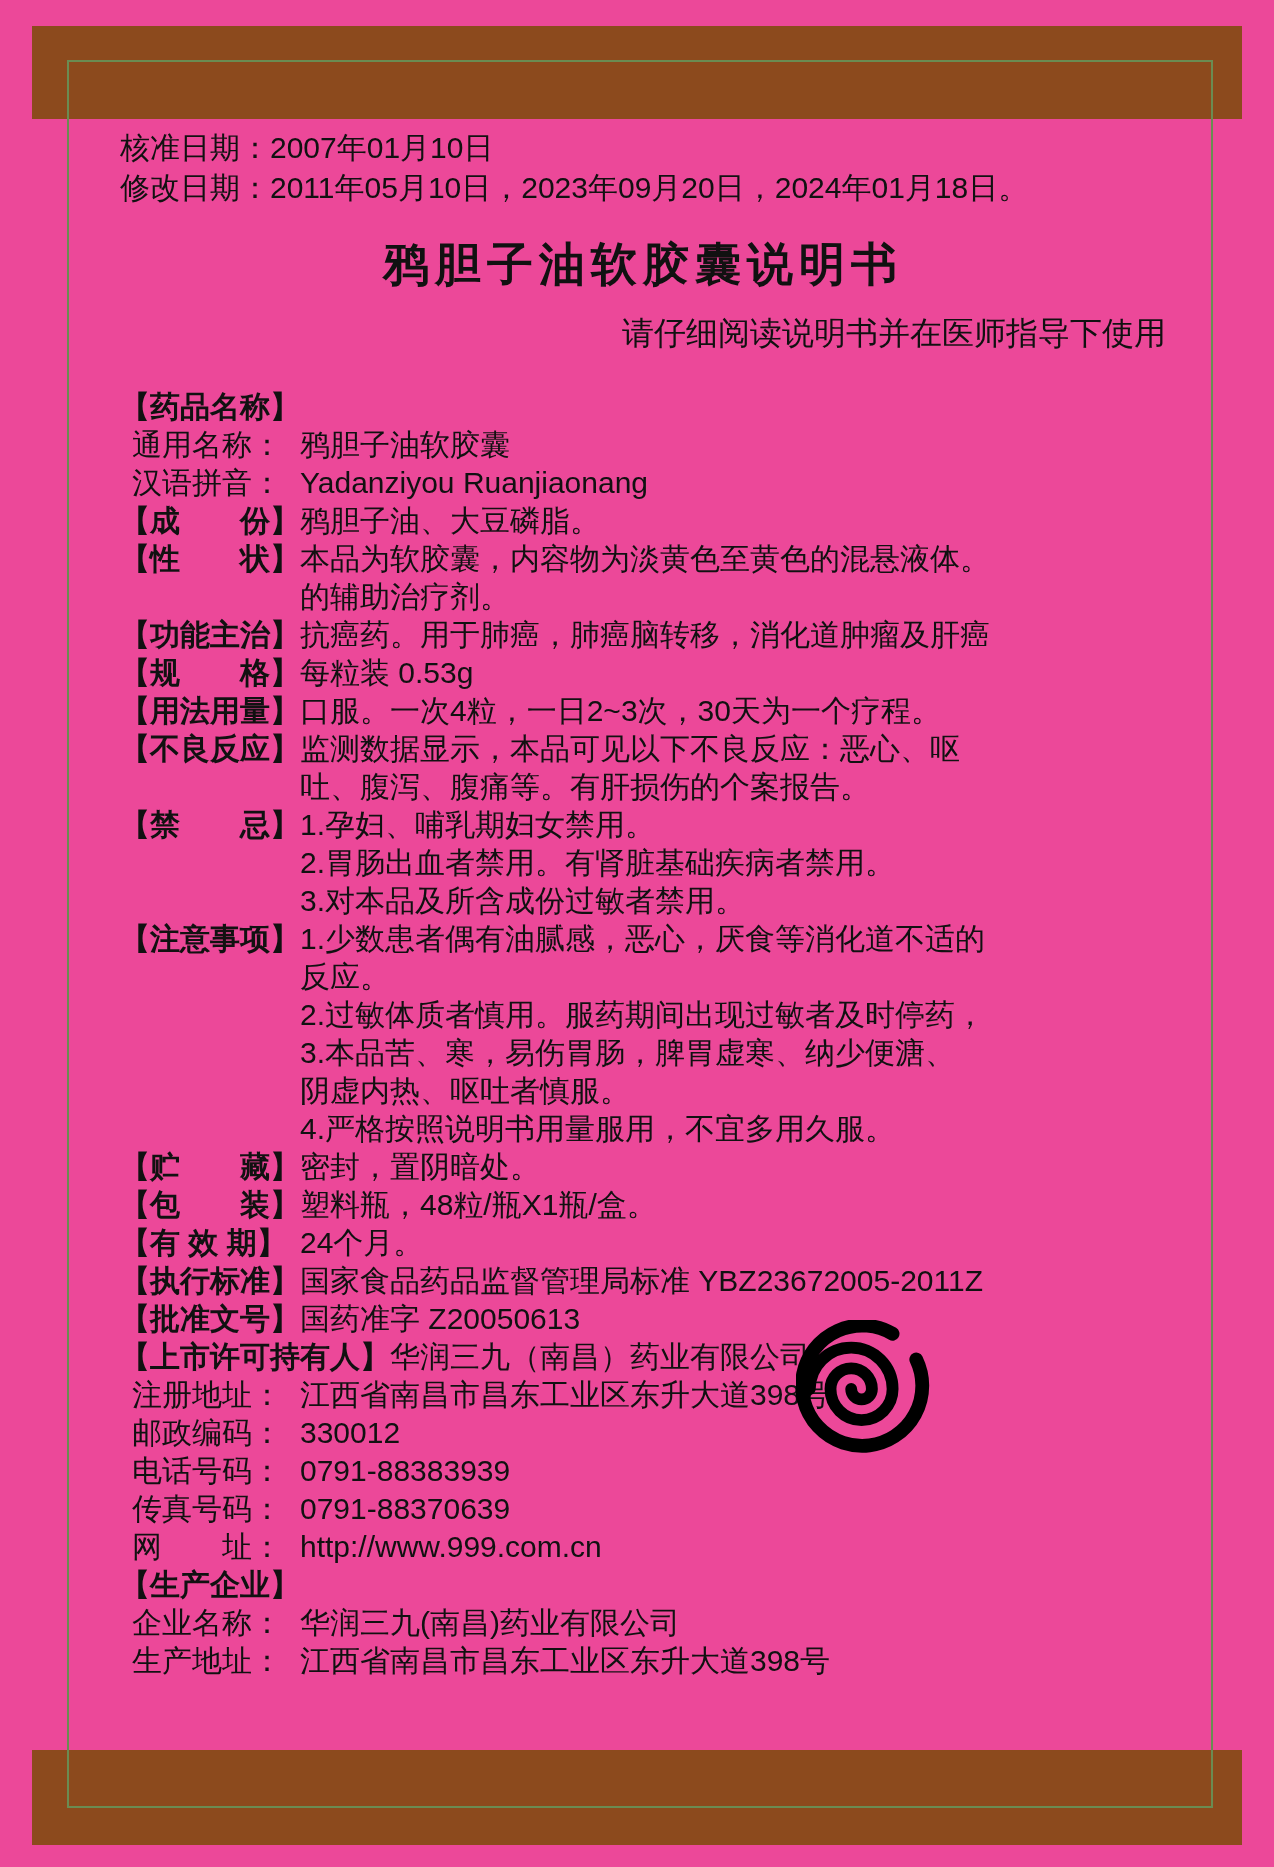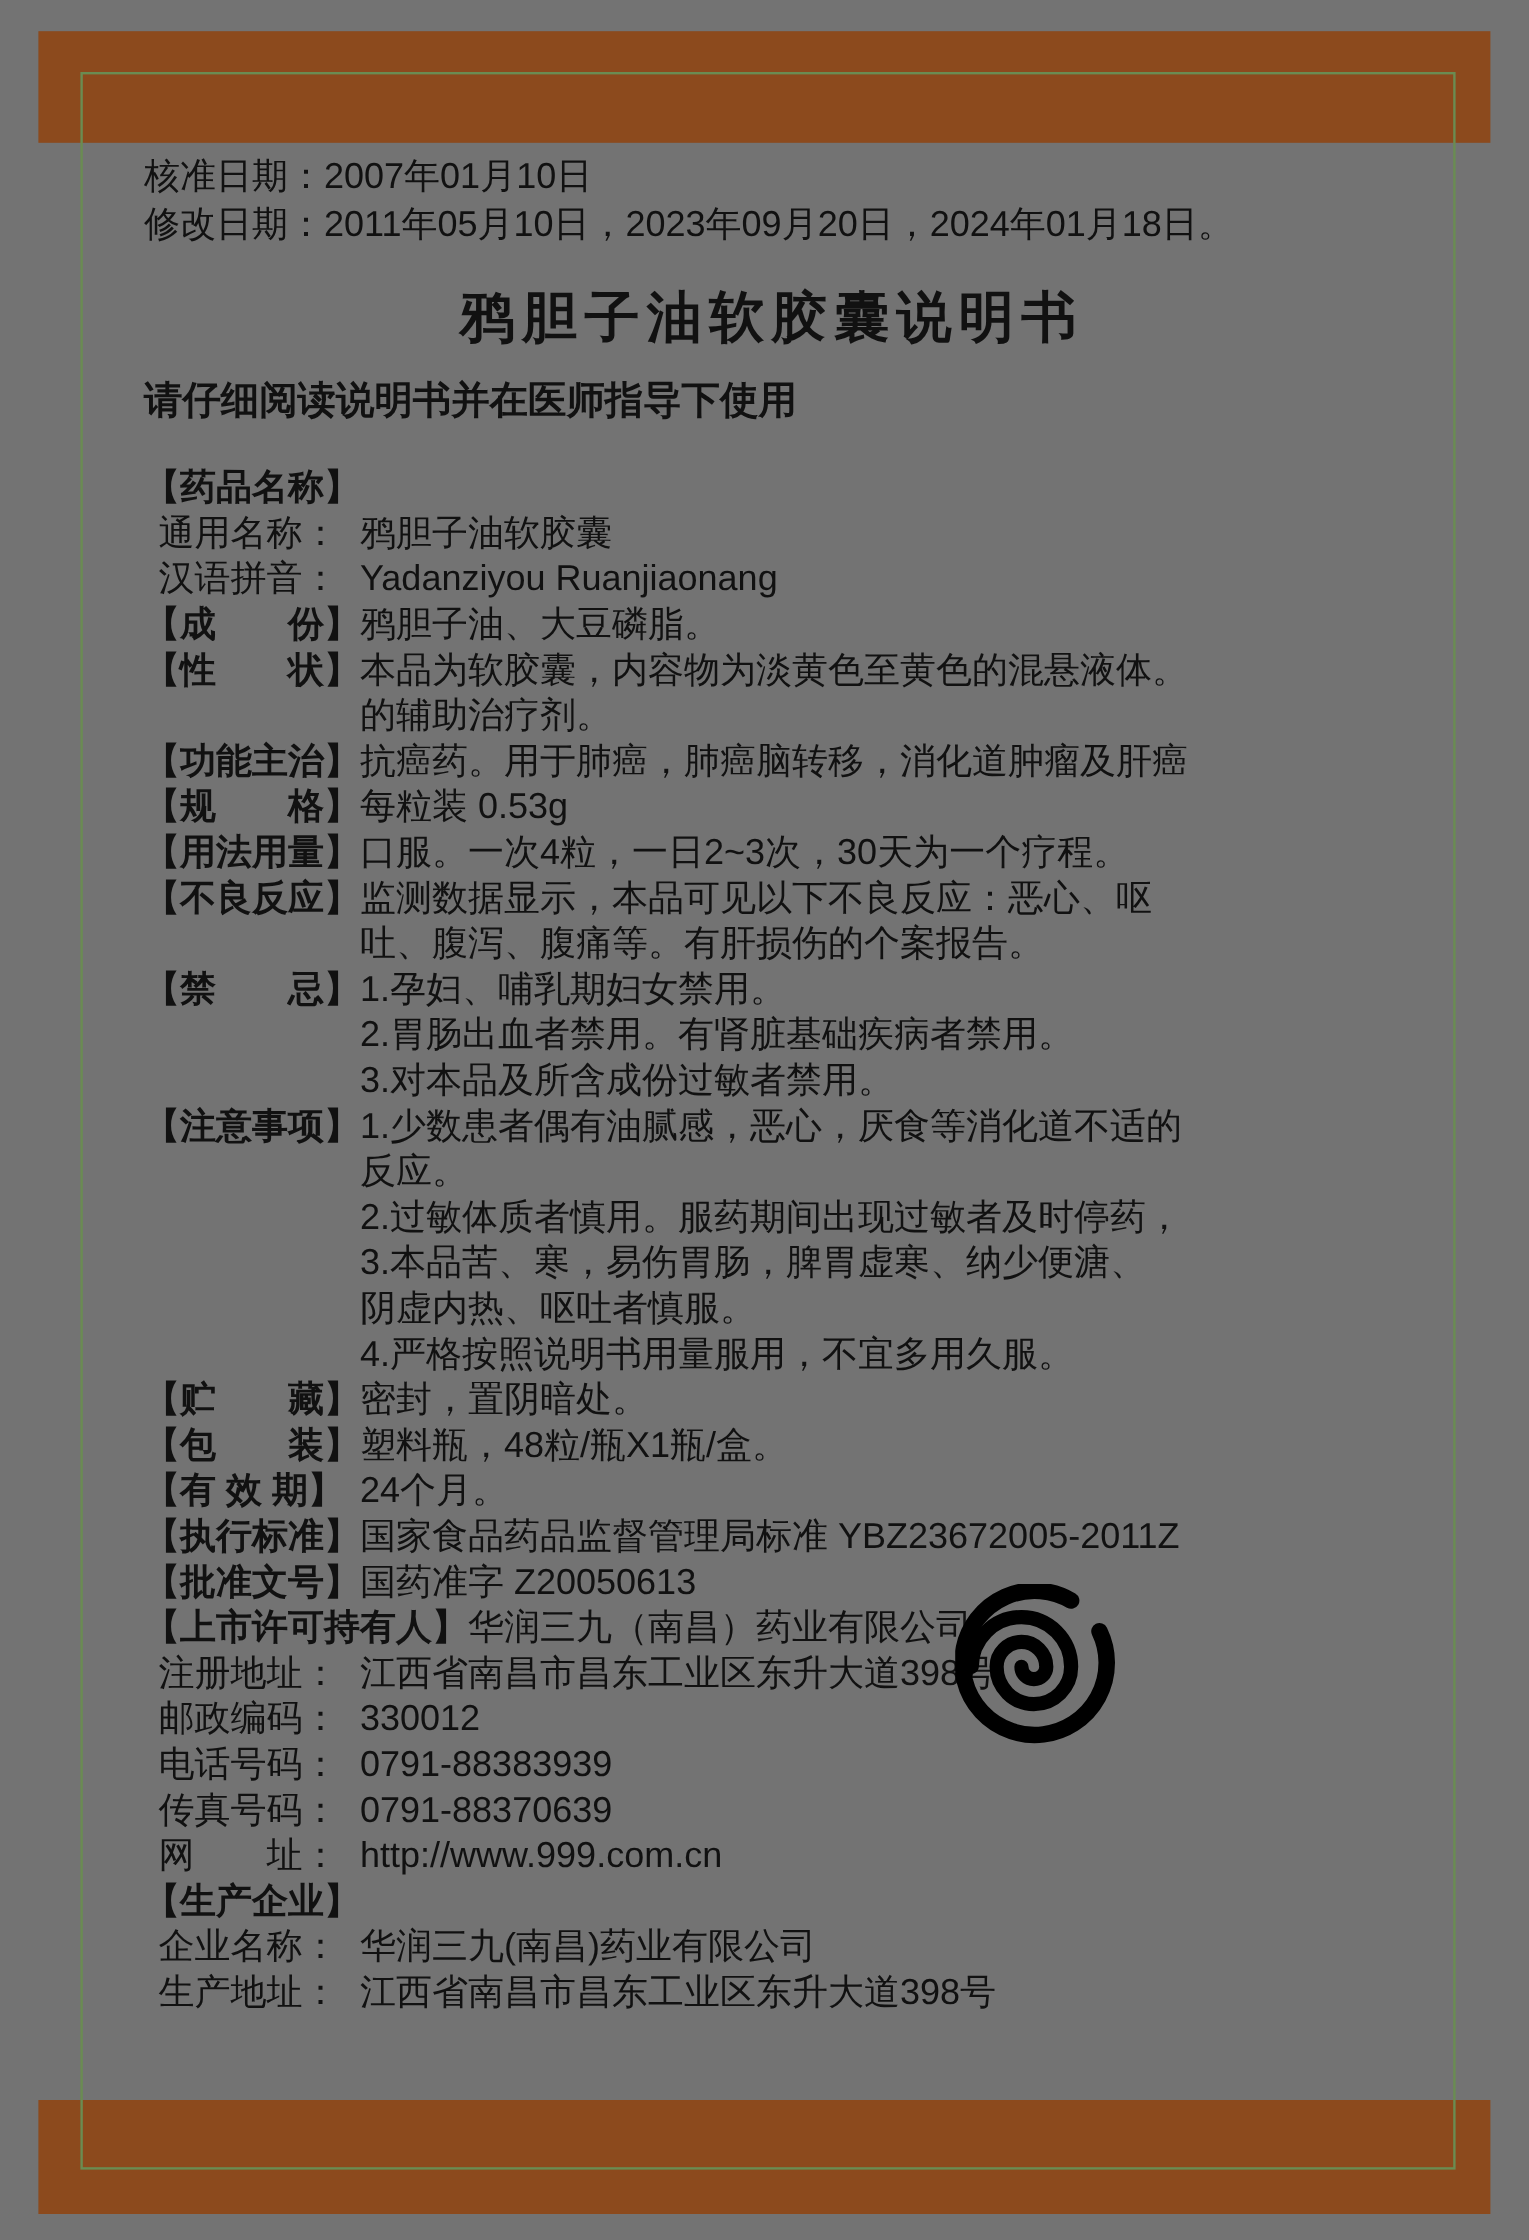--- a/index.html
+++ b/index.html
@@ -1,40 +1,40 @@
 <!DOCTYPE html>
 <html><head>
 <meta charset="utf-8">
 <style>
   html,body{margin:0;padding:0;background:#ffffff;}
   .page{
     position:relative;
     width:1274px;height:1867px;
-    background:#737373;
+    background:#ec4899;
     font-family:"Liberation Sans", sans-serif;
     color:#111111;
     overflow:hidden;
   }
   
   .band{position:absolute;left:32px;width:1210px;background:#8c4a1d;}
   .band.top{top:26px;height:93px;}
   .band.bottom{top:1750px;height:95px;}
   
   .green-frame{
     position:absolute;left:67px;top:60px;width:1146px;height:1748px;
     border:2px solid #6a8c52;box-sizing:border-box;pointer-events:none;
   }
   
   .content{position:absolute;left:120px;top:128px;width:1046px;}
   .date-line{font-size:30px;line-height:40px;white-space:pre;}
   .title{
     margin-top:10px;text-align:center;font-size:46px;line-height:92px;
     font-weight:bold;letter-spacing:6px;white-space:nowrap;
   }
-  .subtitle{text-align:left;font-size:32px;line-height:46px;font-weight:bold;}
+  .subtitle{text-align:right;font-size:32px;line-height:46px;font-weight:normal;}
   .bodyrows{margin-top:32px;}
   .row{display:flex;align-items:baseline;font-size:30px;line-height:38px;min-height:38px;}
   .lbl{flex:0 0 auto;min-width:180px;white-space:pre;}
   .row.bracket .lbl{font-weight:bold;}
   .row.sub{padding-left:12px;}
   .row.sub .lbl{min-width:168px;}
   .row.wide .lbl{min-width:0;}
   .val{white-space:pre;}
   
   .logo{position:absolute;left:796px;top:1320px;width:138px;height:138px;}

